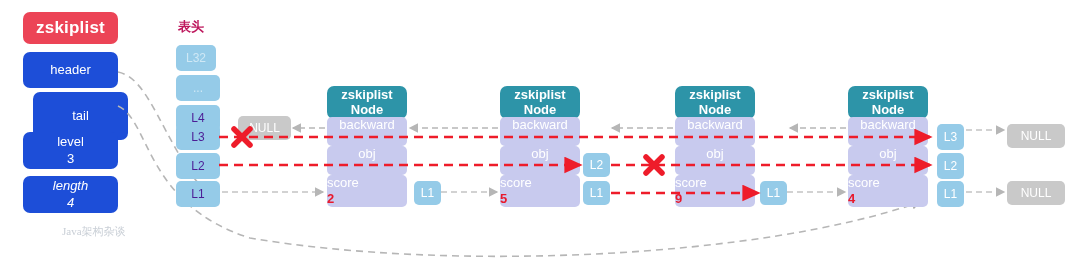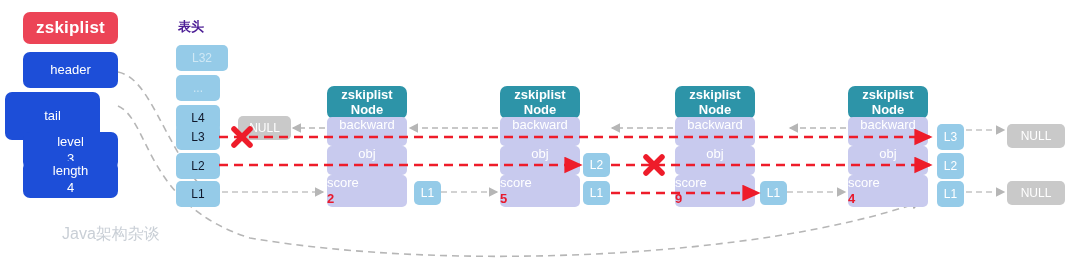--- a/index.html
+++ b/index.html
@@ -14,24 +14,24 @@
     font-weight:bold;font-size:17px;letter-spacing:.2px;
   }
   .struct-field{
     background:#1d4ed8;color:#ffffff;border-radius:7px;
     display:flex;flex-direction:column;align-items:center;justify-content:center;
     font-size:13px;line-height:1.25;
   }
   .struct-field .fv{font-size:13px;}
 
   
-  .lvl-label{color:#4c1d95;font-size:13px;font-weight:bold;
+  .lvl-label{color:#be185d;font-size:13px;font-weight:bold;
     font-family:"DejaVu Sans",sans-serif;}
   .lbox{
-    background:#95cbe8;color:#0f172a;border-radius:5px;
+    background:#95cbe8;color:#4c1d95;border-radius:5px;
     display:flex;align-items:center;justify-content:center;
     font-size:12px;
   }
   .lbox.dim{color:#cfe8f5;}
 
   
   .node-cap{
     background:#2d94a8;color:#fff;border-radius:7px;
     display:flex;flex-direction:column;align-items:center;justify-content:center;
     font-weight:bold;font-size:13px;line-height:1.15;
@@ -50,21 +50,21 @@
     display:flex;align-items:center;justify-content:center;font-size:12px;
   }
 
   
   .nullbox{
     background:#c9c9c9;color:#ffffff;border-radius:5px;
     display:flex;align-items:center;justify-content:center;font-size:12px;
   }
 
   
-  .wm{color:#c9cfd6;font-size:16px;font-family:Liberation Sans, sans-serif;white-space:nowrap;}
+  .wm{color:#c9cfd6;font-size:11px;font-family:Liberation Serif, serif;white-space:nowrap;}
 
   svg.layer{position:absolute;left:0;top:0;width:1080px;height:276px;pointer-events:none;}
   svg.layer.under{z-index:1;}
   .boxlayer{z-index:3;}
   svg.layer.over{z-index:5;}
 </style>
 </head>
 <body>
 
 <div id="stage">
@@ -100,37 +100,37 @@
   </svg>
 
   <div class="abs struct-title" style="left:23px;top:12px;width:95px;height:32px;">
     <span>zskiplist</span>
   </div>
 
   <div class="abs struct-field" style="left:23px;top:52px;width:95px;height:36px;">
     <span>header</span>
   </div>
 
-  <div class="abs struct-field" style="left:5px;top:92px;width:95px;height:48px;">
+  <div class="abs struct-field" style="left:33px;top:92px;width:95px;height:48px;">
     <span>tail</span>
   </div>
 
   <div class="abs struct-field" style="left:23px;top:132px;width:95px;height:37px;">
     <span>level</span>
     <span class="fv">3</span>
   </div>
 
-  <div class="abs struct-field" style="left:23px;top:161px;width:95px;height:37px;">
+  <div class="abs struct-field" style="left:23px;top:176px;width:95px;height:37px;font-style:italic;">
     <span>length</span>
     <span class="fv">4</span>
   </div>
 
   <div class="abs lvl-label" style="left:178px;top:18px;">表头</div>
 
-  <div class="abs lbox dim boxlayer" style="left:176px;top:45px;width:52px;height:26px;">
+  <div class="abs lbox dim boxlayer" style="left:176px;top:45px;width:40px;height:26px;">
     <span>L32</span>
   </div>
   <div class="abs lbox dim boxlayer" style="left:176px;top:75px;width:44px;height:26px;">
     <span>...</span>
   </div>
   <div class="abs lbox boxlayer" style="left:176px;top:105px;width:44px;height:26px;">
     <span>L4</span>
   </div>
   <div class="abs lbox boxlayer" style="left:176px;top:124px;width:44px;height:26px;">
     <span>L3</span>

